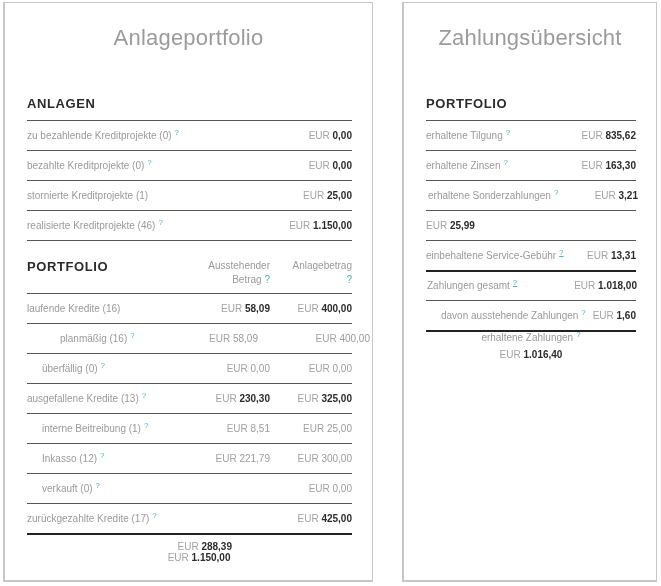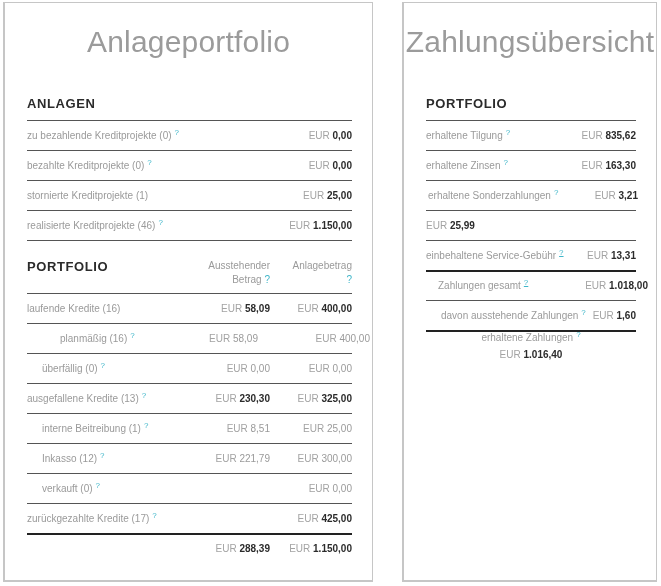--- a/index.html
+++ b/index.html
@@ -12,21 +12,21 @@
     border: 1px solid #c6c6c6;
     border-left: 2px solid #c6c6c6;
     border-bottom: 2px solid #c6c6c6;
     background: #fff;
   }
   .panel-left { left: 3px; width: 370px; height: 580px; }
   .panel-right { left: 402px; width: 255px; height: 580px; }
 
   .panel-title {
     position: absolute; top: 22px; left: 0; right: 0;
-    text-align: center; font-size: 30px; color: #9b9b9b; font-weight: normal;
+    text-align: center; font-size: 22px; color: #9b9b9b; font-weight: normal;
     letter-spacing: 0.2px;
   }
 
   .section-head {
     position: absolute; left: 22px;
     font-size: 13px; font-weight: bold; color: #2b2b2b; letter-spacing: 0.6px;
   }
 
   .rule { position: absolute; height: 0; border-top: 1px solid #555; }
   .rule.thick { border-top: 2px solid #222; }
@@ -144,21 +144,21 @@
   </div>
   <div class="rule" style="top:500px; left:22px; width:325px;"></div>
 
   <div class="row" style="top:500px; left:22px; width:325px;">
     <span class="label"><span>zurückgezahlte Kredite (17)</span><span class="help">?</span></span>
     <span class="val" style="width:85px;"></span>
     <span class="val" style="width:82px;"><span class="cur">EUR</span> <span class="amt">425,00</span></span>
   </div>
   <div class="rule thick" style="top:530px; left:22px; width:325px;"></div>
 
-  <div class="row" style="top:530px; left:22px; width:325px;">
+  <div class="row" style="top:530px; left:22px; width:325px;flex-direction:column;">
     <span class="label"></span>
     <span class="val" style="width:85px;"><span class="cur">EUR</span> <span class="amt">288,39</span></span>
     <span class="val" style="width:82px;"><span class="cur">EUR</span> <span class="amt">1.150,00</span></span>
   </div>
 </div>
 
 <div class="panel panel-right">
   <div class="panel-title">Zahlungsübersicht</div>
 
   <div class="section-head" style="top:93px;">PORTFOLIO</div>
@@ -186,21 +186,21 @@
     <span class="val"><span class="cur">EUR</span> <span class="amt">25,99</span></span>
   </div>
   <div class="rule" style="top:237px; left:22px; width:210px;"></div>
 
   <div class="row" style="top:237px; left:22px; width:210px;">
     <span class="label"><span>einbehaltene Service-Gebühr</span><span class="help under">?</span></span>
     <span class="val"><span class="cur">EUR</span> <span class="amt">13,31</span></span>
   </div>
   <div class="rule thick" style="top:267px; left:22px; width:210px;"></div>
 
-  <div class="row" style="top:267px; left:34px; width:210px;">
+  <div class="row" style="top:267px; left:23px; width:210px;">
     <span class="label"><span>Zahlungen gesamt</span><span class="help under">?</span></span>
     <span class="val"><span class="cur">EUR</span> <span class="amt">1.018,00</span></span>
   </div>
   <div class="rule" style="top:297px; left:22px; width:210px;"></div>
 
   <div class="row" style="top:297px; left:22px; width:210px;">
     <span class="label indent"><span>davon ausstehende Zahlungen</span><span class="help">?</span></span>
     <span class="val"><span class="cur">EUR</span> <span class="amt">1,60</span></span>
   </div>
   <div class="rule thick" style="top:327px; left:22px; width:210px;"></div>

